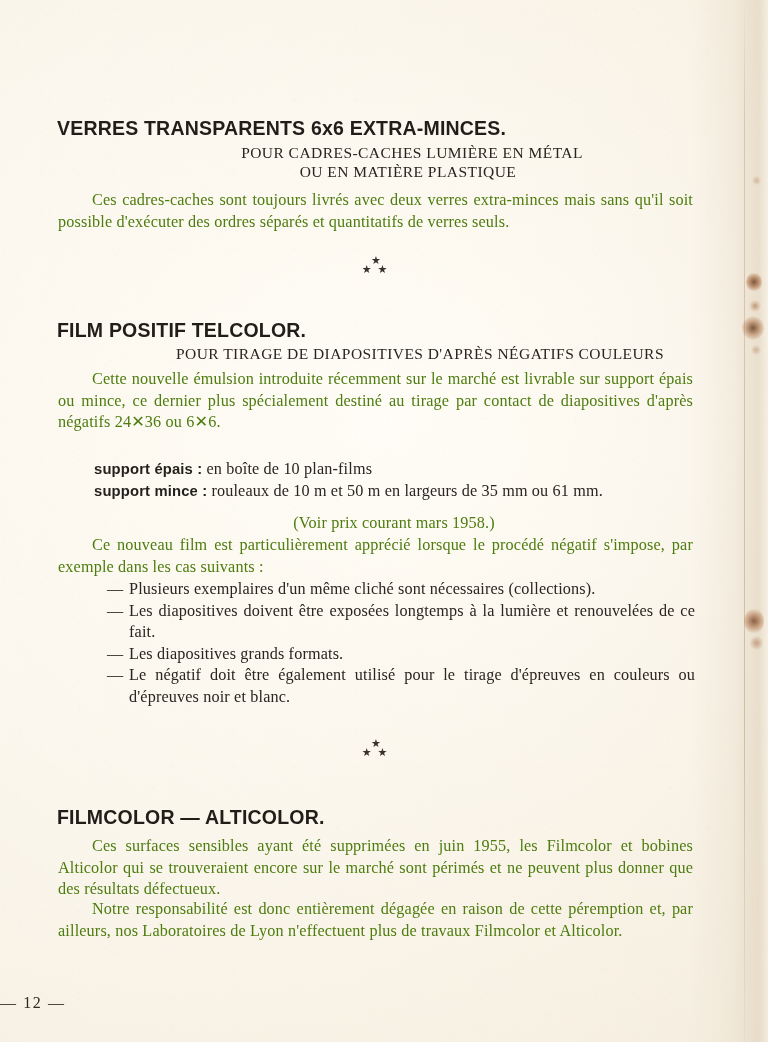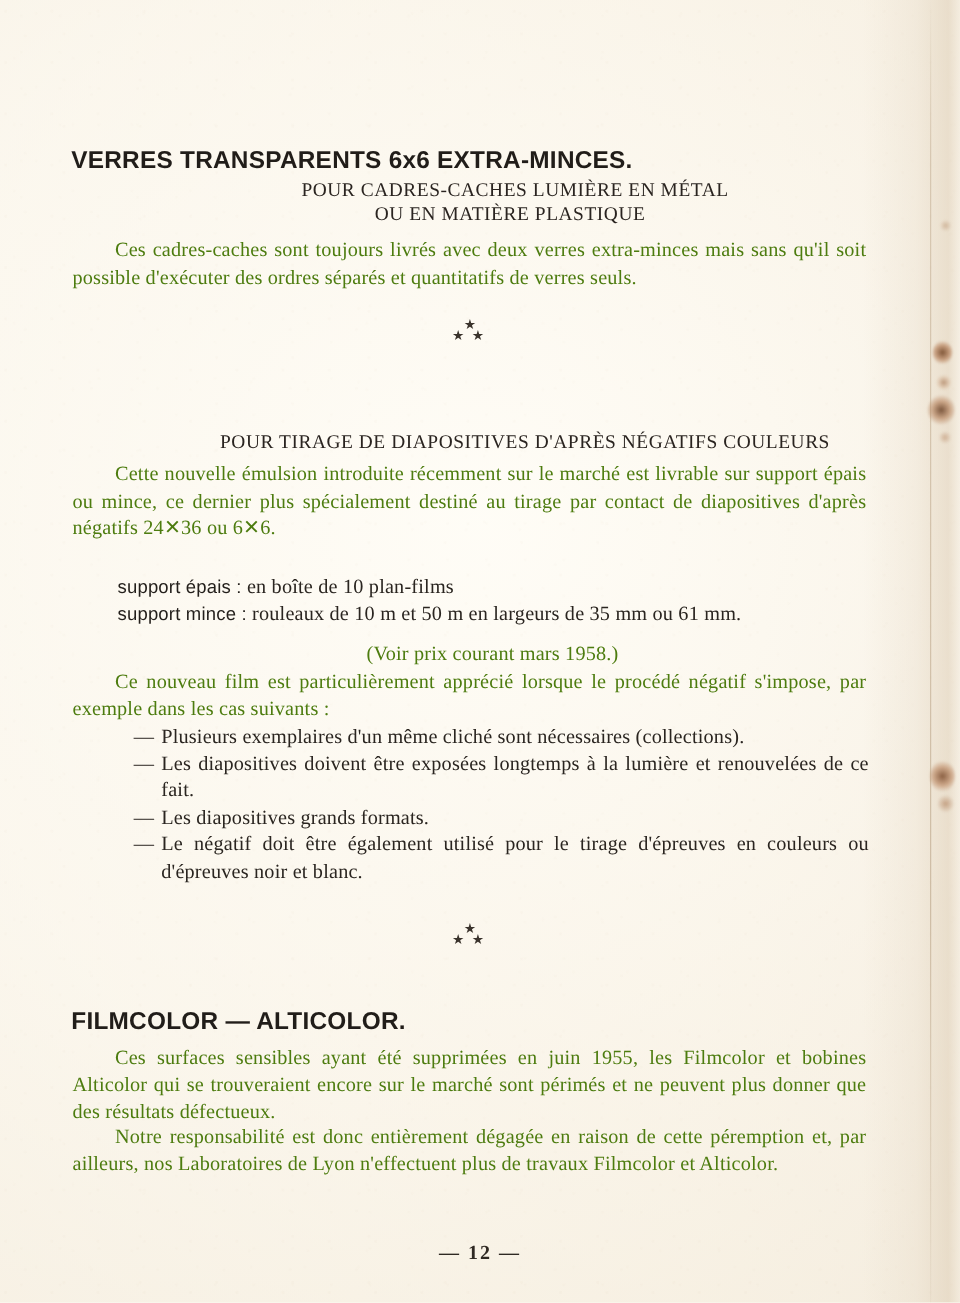--- a/index.html
+++ b/index.html
@@ -99,21 +99,21 @@
 
   .lbl-bold {
     font-family: "Liberation Sans", "DejaVu Sans", sans-serif;
     font-weight: bold;
     font-size: 14.6px;
     letter-spacing: 0.1px;
     color: #231f1b;
   }
   .sub-bold {
     font-family: "Liberation Sans", "DejaVu Sans", sans-serif;
-    font-weight: normal;
+    font-weight: bold;
     font-size: 14.8px;
     color: #231f1b;
   }
 
   .cond-line {
     position: absolute;
     font-size: 16.2px;
     line-height: 21.5px;
     letter-spacing: 0.15px;
   }
@@ -145,25 +145,23 @@
     line-height: 9px;
     color: #3a332c;
     letter-spacing: 0px;
   }
   .ornament .top { display: block; }
   .ornament .bot { display: block; letter-spacing: 6px; margin-left: 3px; }
 
   .folio {
     position: absolute;
     width: 768px;
-    text-align: center;
     font-size: 16px;
     letter-spacing: 1.6px;
     color: #2f2923;
-    font-weight: bold;
   }
 </style>
 </head>
 <body>
 
 <div class="page"></div>
 <div class="grain"></div>
 <div class="edge-shade-right"></div>
 <div class="edge-line"></div>
 
@@ -184,20 +182,21 @@
 
   <div class="h2" style="left:0px; top:147px; width:768px; padding-left:24px;">OU EN MATIÈRE PLASTIQUE</div>
 
   <div class="para indent" style="left:58px; top:174px; width:635px;">Ces cadres-caches sont toujours livrés avec deux verres extra-minces mais sans qu'il soit possible d'exécuter des ordres séparés et quantitatifs de verres seuls.</div>
 
   <div class="ornament" style="left:354px; top:240px;">
     <span class="top">★</span>
     <span class="bot">★★</span>
   </div>
 
+  <div class="h1" style="left:57px; top:303px;">FILM POSITIF TELCOLOR.</div>
 
   <div class="h2" style="left:0px; top:329px; width:768px; padding-left:36px;">POUR TIRAGE DE DIAPOSITIVES D'APRÈS NÉGATIFS COULEURS</div>
 
   <div class="para indent" style="left:58px; top:353px; width:635px;">Cette nouvelle émulsion introduite récemment sur le marché est livrable sur support épais ou mince, ce dernier plus spécialement destiné au tirage par contact de diapositives d'après négatifs 24✕36 ou 6✕6.</div>
 
 
   <div class="cond-line" style="left:94px; top:443px; width:600px;">
     <span class="sub-bold">support épais :</span>
     <span>en boîte de 10 plan-films</span>
   </div>

